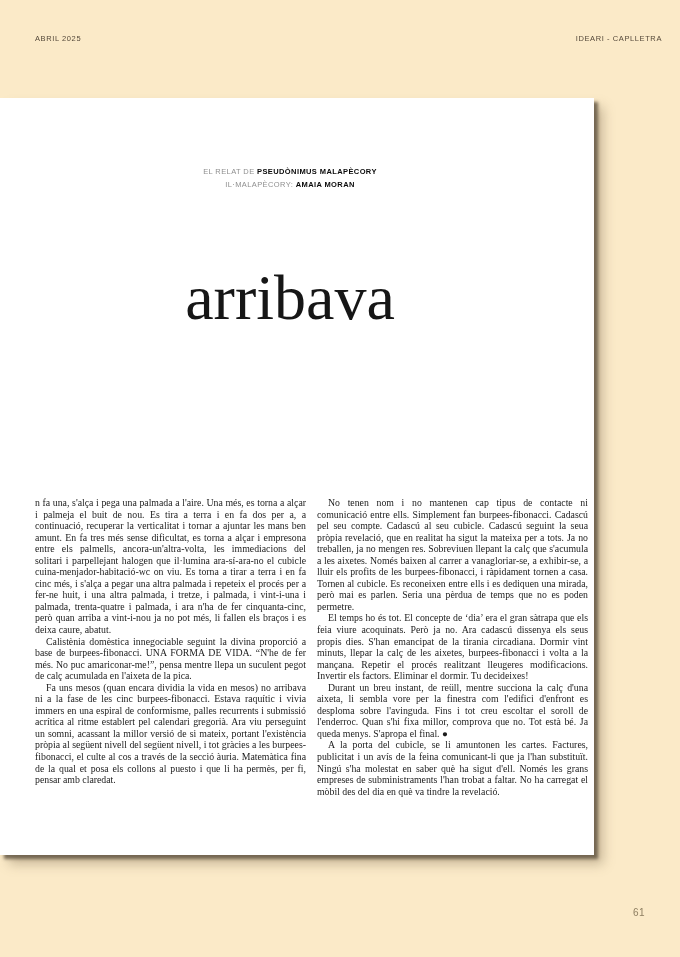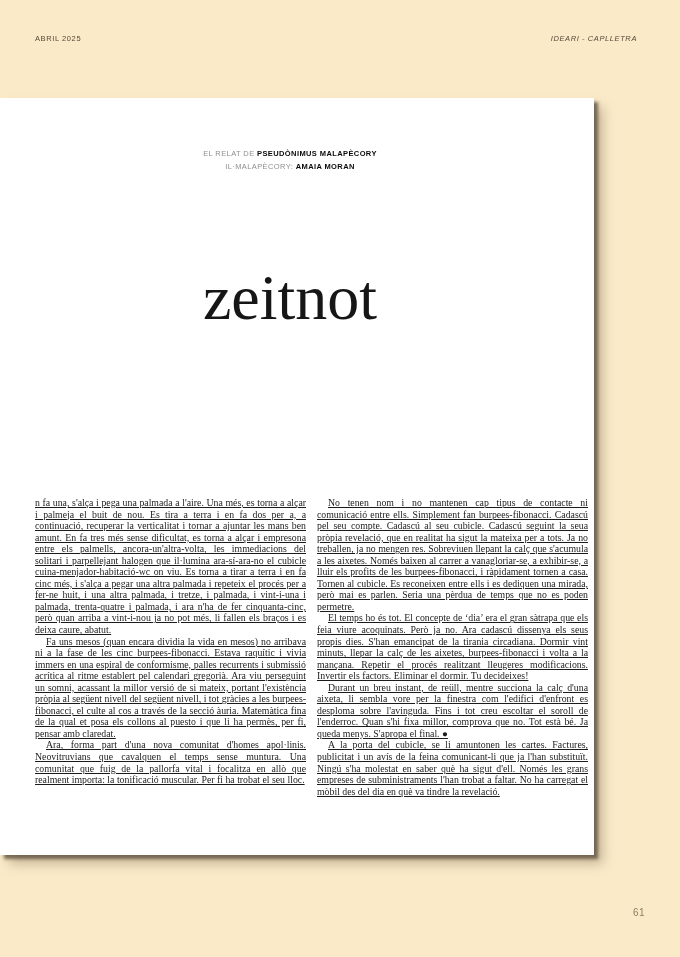--- a/index.html
+++ b/index.html
@@ -10,29 +10,29 @@
     position:relative;overflow:hidden;
     -webkit-font-smoothing:antialiased;
   }
   .canvas{position:absolute;inset:0;}
   .runhead{
     position:absolute;top:34px;
     font-size:7.5px;letter-spacing:.6px;
     color:#55493a;
   }
   .runhead.left{left:35px;}
-  .runhead.right{right:43px;font-style:italic;}
+  .runhead.right{right:18px;}
   .page{
     position:absolute;top:98px;left:0;
     width:594px;height:757px;
     background:#ffffff;
     box-shadow:4px 4px 3px rgba(95,82,64,.8), 9px 9px 11px rgba(140,122,95,.45);
   }
   .byline{
-    position:absolute;top:49px;left:0;width:580px;
+    position:absolute;top:67px;left:0;width:580px;
     text-align:center;
     font-size:7.5px;letter-spacing:.4px;line-height:13px;
   }
   .byline .muted{color:#8f8f8f;font-weight:400;}
   .byline .strong{color:#0a0a0a;font-weight:700;}
   .title{
     position:absolute;top:168px;left:0;width:580px;margin:0;
     text-align:center;
     font-family:"Liberation Serif",serif;
     font-weight:400;font-size:64px;line-height:1;
@@ -40,21 +40,21 @@
   }
   .columns{
     position:absolute;top:399px;left:35px;width:553px;
     display:flex;gap:11px;
     font-family:"Liberation Serif",serif;
     font-size:9.8px;line-height:11.55px;
     color:#1b1b1b;
     text-align:justify;
   }
   .col{width:271px;}
-  .col p{margin:0;text-indent:11px;text-decoration:underline;}
+  .col p{margin:0;text-indent:11px;}
   .col p.noindent{text-indent:0;}
   .page-number{
     position:absolute;top:907px;right:35px;
     font-size:10px;letter-spacing:.4px;
     color:#8d7e61;
   }
 </style>
 </head>
 <body>
 
@@ -70,27 +70,27 @@
       <div class="byline-line">
         <span class="muted">EL RELAT DE</span>
         <span class="strong">PSEUDÒNIMUS MALAPÈCORY</span>
       </div>
       <div class="byline-line">
         <span class="muted">IL·MALAPÈCORY:</span>
         <span class="strong">AMAIA MORAN</span>
       </div>
     </div>
 
-    <h1 class="title">zeitnot</h1>
+    <h1 class="title">arribava</h1>
 
     <div class="columns">
       <div class="col">
         <p class="noindent">n fa una, s'alça i pega una palmada a l'aire. Una més, es torna a alçar i palmeja el buit de nou. Es tira a terra i en fa dos per a, a continuació, recuperar la verticalitat i tornar a ajuntar les mans ben amunt. En fa tres més sense dificultat, es torna a alçar i empresona entre els palmells, ancora-un'altra-volta, les immediacions del solitari i parpellejant halogen que il·lumina ara-sí-ara-no el cubicle cuina-menjador-habitació-wc on viu. Es torna a tirar a terra i en fa cinc més, i s'alça a pegar una altra palmada i repeteix el procés per a fer-ne huit, i una altra palmada, i tretze, i palmada, i vint-i-una i palmada, trenta-quatre i palmada, i ara n'ha de fer cinquanta-cinc, però quan arriba a vint-i-nou ja no pot més, li fallen els braços i es deixa caure, abatut.</p>
+        <p>Calistènia domèstica innegociable seguint la divina proporció a base de burpees-fibonacci. UNA FORMA DE VIDA. “N'he de fer més. No puc amariconar-me!”, pensa mentre llepa un suculent pegot de calç acumulada en l'aixeta de la pica.</p>
         <p>Fa uns mesos (quan encara dividia la vida en mesos) no arribava ni a la fase de les cinc burpees-fibonacci. Estava raquític i vivia immers en una espiral de conformisme, palles recurrents i submissió acrítica al ritme establert pel calendari gregorià. Ara viu perseguint un somni, acassant la millor versió de si mateix, portant l'existència pròpia al següent nivell del següent nivell, i tot gràcies a les burpees-fibonacci, el culte al cos a través de la secció àuria. Matemàtica fina de la qual et posa els collons al puesto i que li ha permès, per fi, pensar amb claredat.</p>
-        <p>Ara, forma part d'una nova comunitat d'homes apol·linis. Neovitruvians que cavalquen el temps sense muntura. Una comunitat que fuig de la pallorfa vital i focalitza en allò que realment importa: la tonificació muscular. Per fi ha trobat el seu lloc.</p>
       </div>
       <div class="col">
         <p>No tenen nom i no mantenen cap tipus de contacte ni comunicació entre ells. Simplement fan burpees-fibonacci. Cadascú pel seu compte. Cadascú al seu cubicle. Cadascú seguint la seua pròpia revelació, que en realitat ha sigut la mateixa per a tots. Ja no treballen, ja no mengen res. Sobreviuen llepant la calç que s'acumula a les aixetes. Només baixen al carrer a vanagloriar-se, a exhibir-se, a lluir els profits de les burpees-fibonacci, i ràpidament tornen a casa. Tornen al cubicle. Es reconeixen entre ells i es dediquen una mirada, però mai es parlen. Seria una pèrdua de temps que no es poden permetre.</p>
         <p>El temps ho és tot. El concepte de ‘dia’ era el gran sàtrapa que els feia viure acoquinats. Però ja no. Ara cadascú dissenya els seus propis dies. S'han emancipat de la tirania circadiana. Dormir vint minuts, llepar la calç de les aixetes, burpees-fibonacci i volta a la mançana. Repetir el procés realitzant lleugeres modificacions. Invertir els factors. Eliminar el dormir. Tu decideixes!</p>
         <p>Durant un breu instant, de reüll, mentre succiona la calç d'una aixeta, li sembla vore per la finestra com l'edifici d'enfront es desploma sobre l'avinguda. Fins i tot creu escoltar el soroll de l'enderroc. Quan s'hi fixa millor, comprova que no. Tot està bé. Ja queda menys. S'apropa el final. ●</p>
         <p>A la porta del cubicle, se li amuntonen les cartes. Factures, publicitat i un avís de la feina comunicant-li que ja l'han substituït. Ningú s'ha molestat en saber què ha sigut d'ell. Només les grans empreses de subministraments l'han trobat a faltar. No ha carregat el mòbil des del dia en què va tindre la revelació.</p>
       </div>
     </div>
 
   </div>

